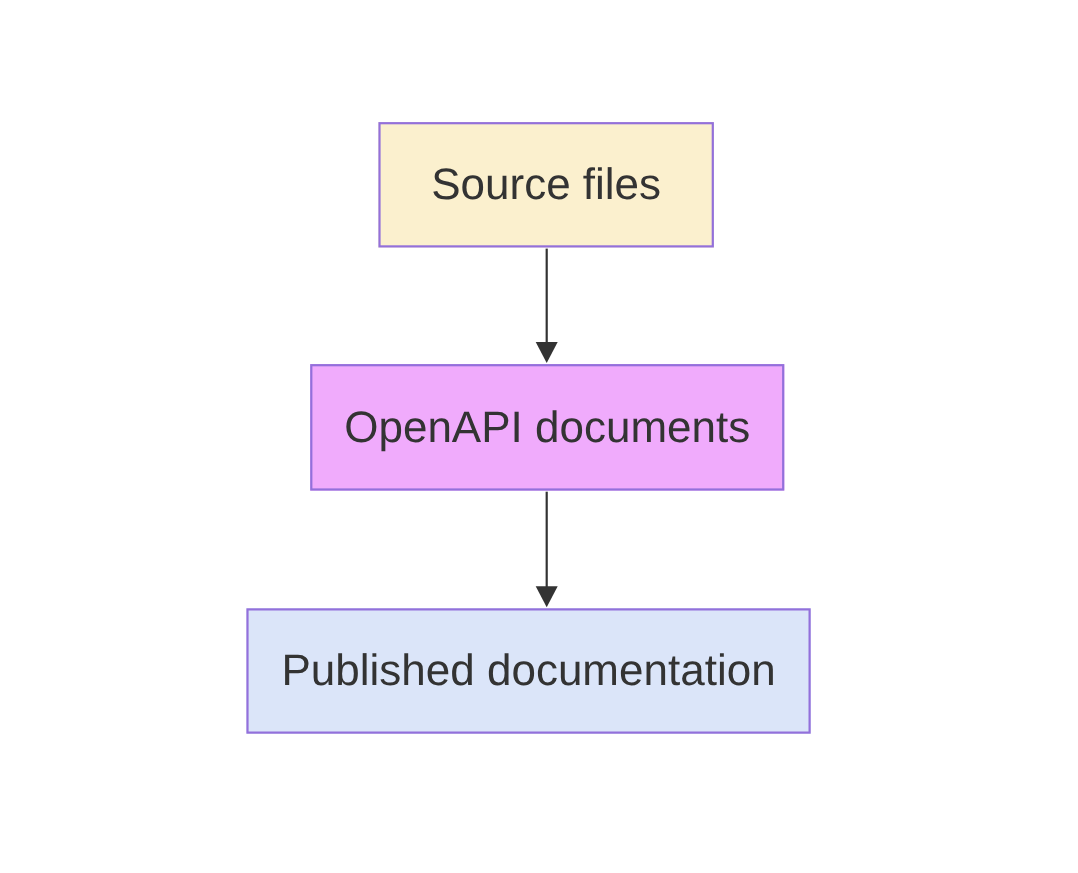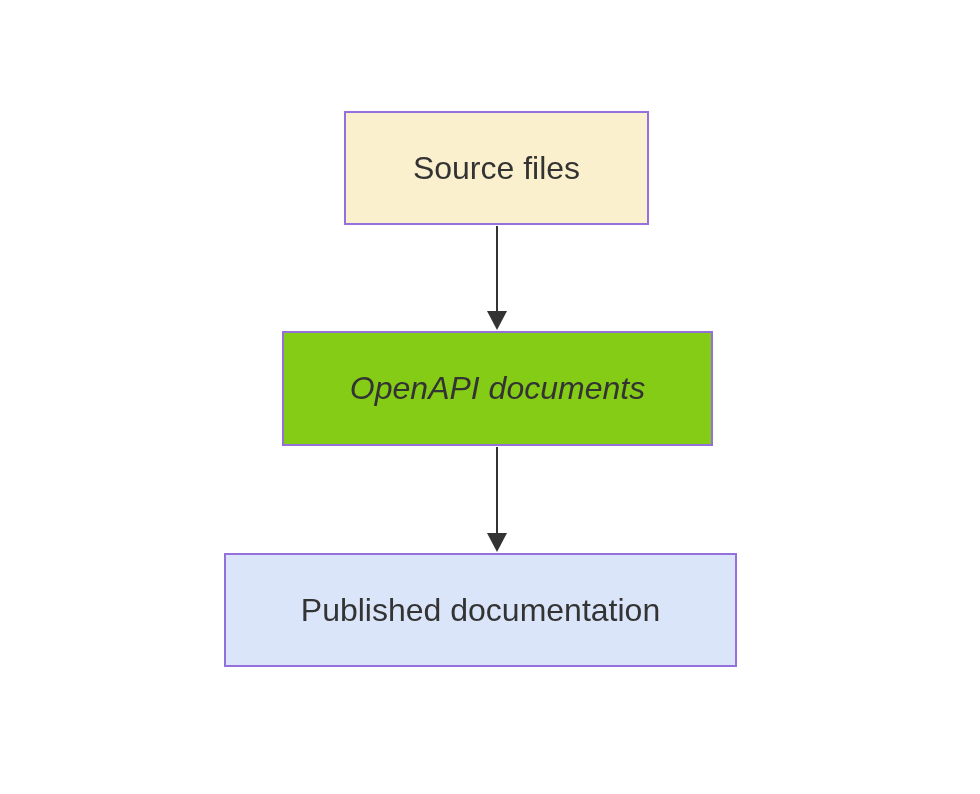--- a/index.html
+++ b/index.html
@@ -24,38 +24,37 @@
     pointer-events: none;
   }
   .node {
     position: absolute;
     box-sizing: border-box;
     border: 2px solid #9370db;
     display: flex;
     align-items: center;
     justify-content: center;
     color: #333333;
-    font-size: 32px;
+    font-size: 40px;
     line-height: 1.2;
     text-align: center;
   }
   .node-source {
     left: 344px;
     top: 111px;
     width: 305px;
     height: 114px;
     background: #fbf0ce;
   }
   .node-openapi {
     left: 282px;
     top: 331px;
     width: 431px;
     height: 115px;
-    background: #84cc16;
-    font-style: italic;
+    background: #f0abfc;
   }
   .node-published {
     left: 224px;
     top: 553px;
     width: 513px;
     height: 114px;
     background: #dbe5f9;
   }
   .node-label {
     display: block;

